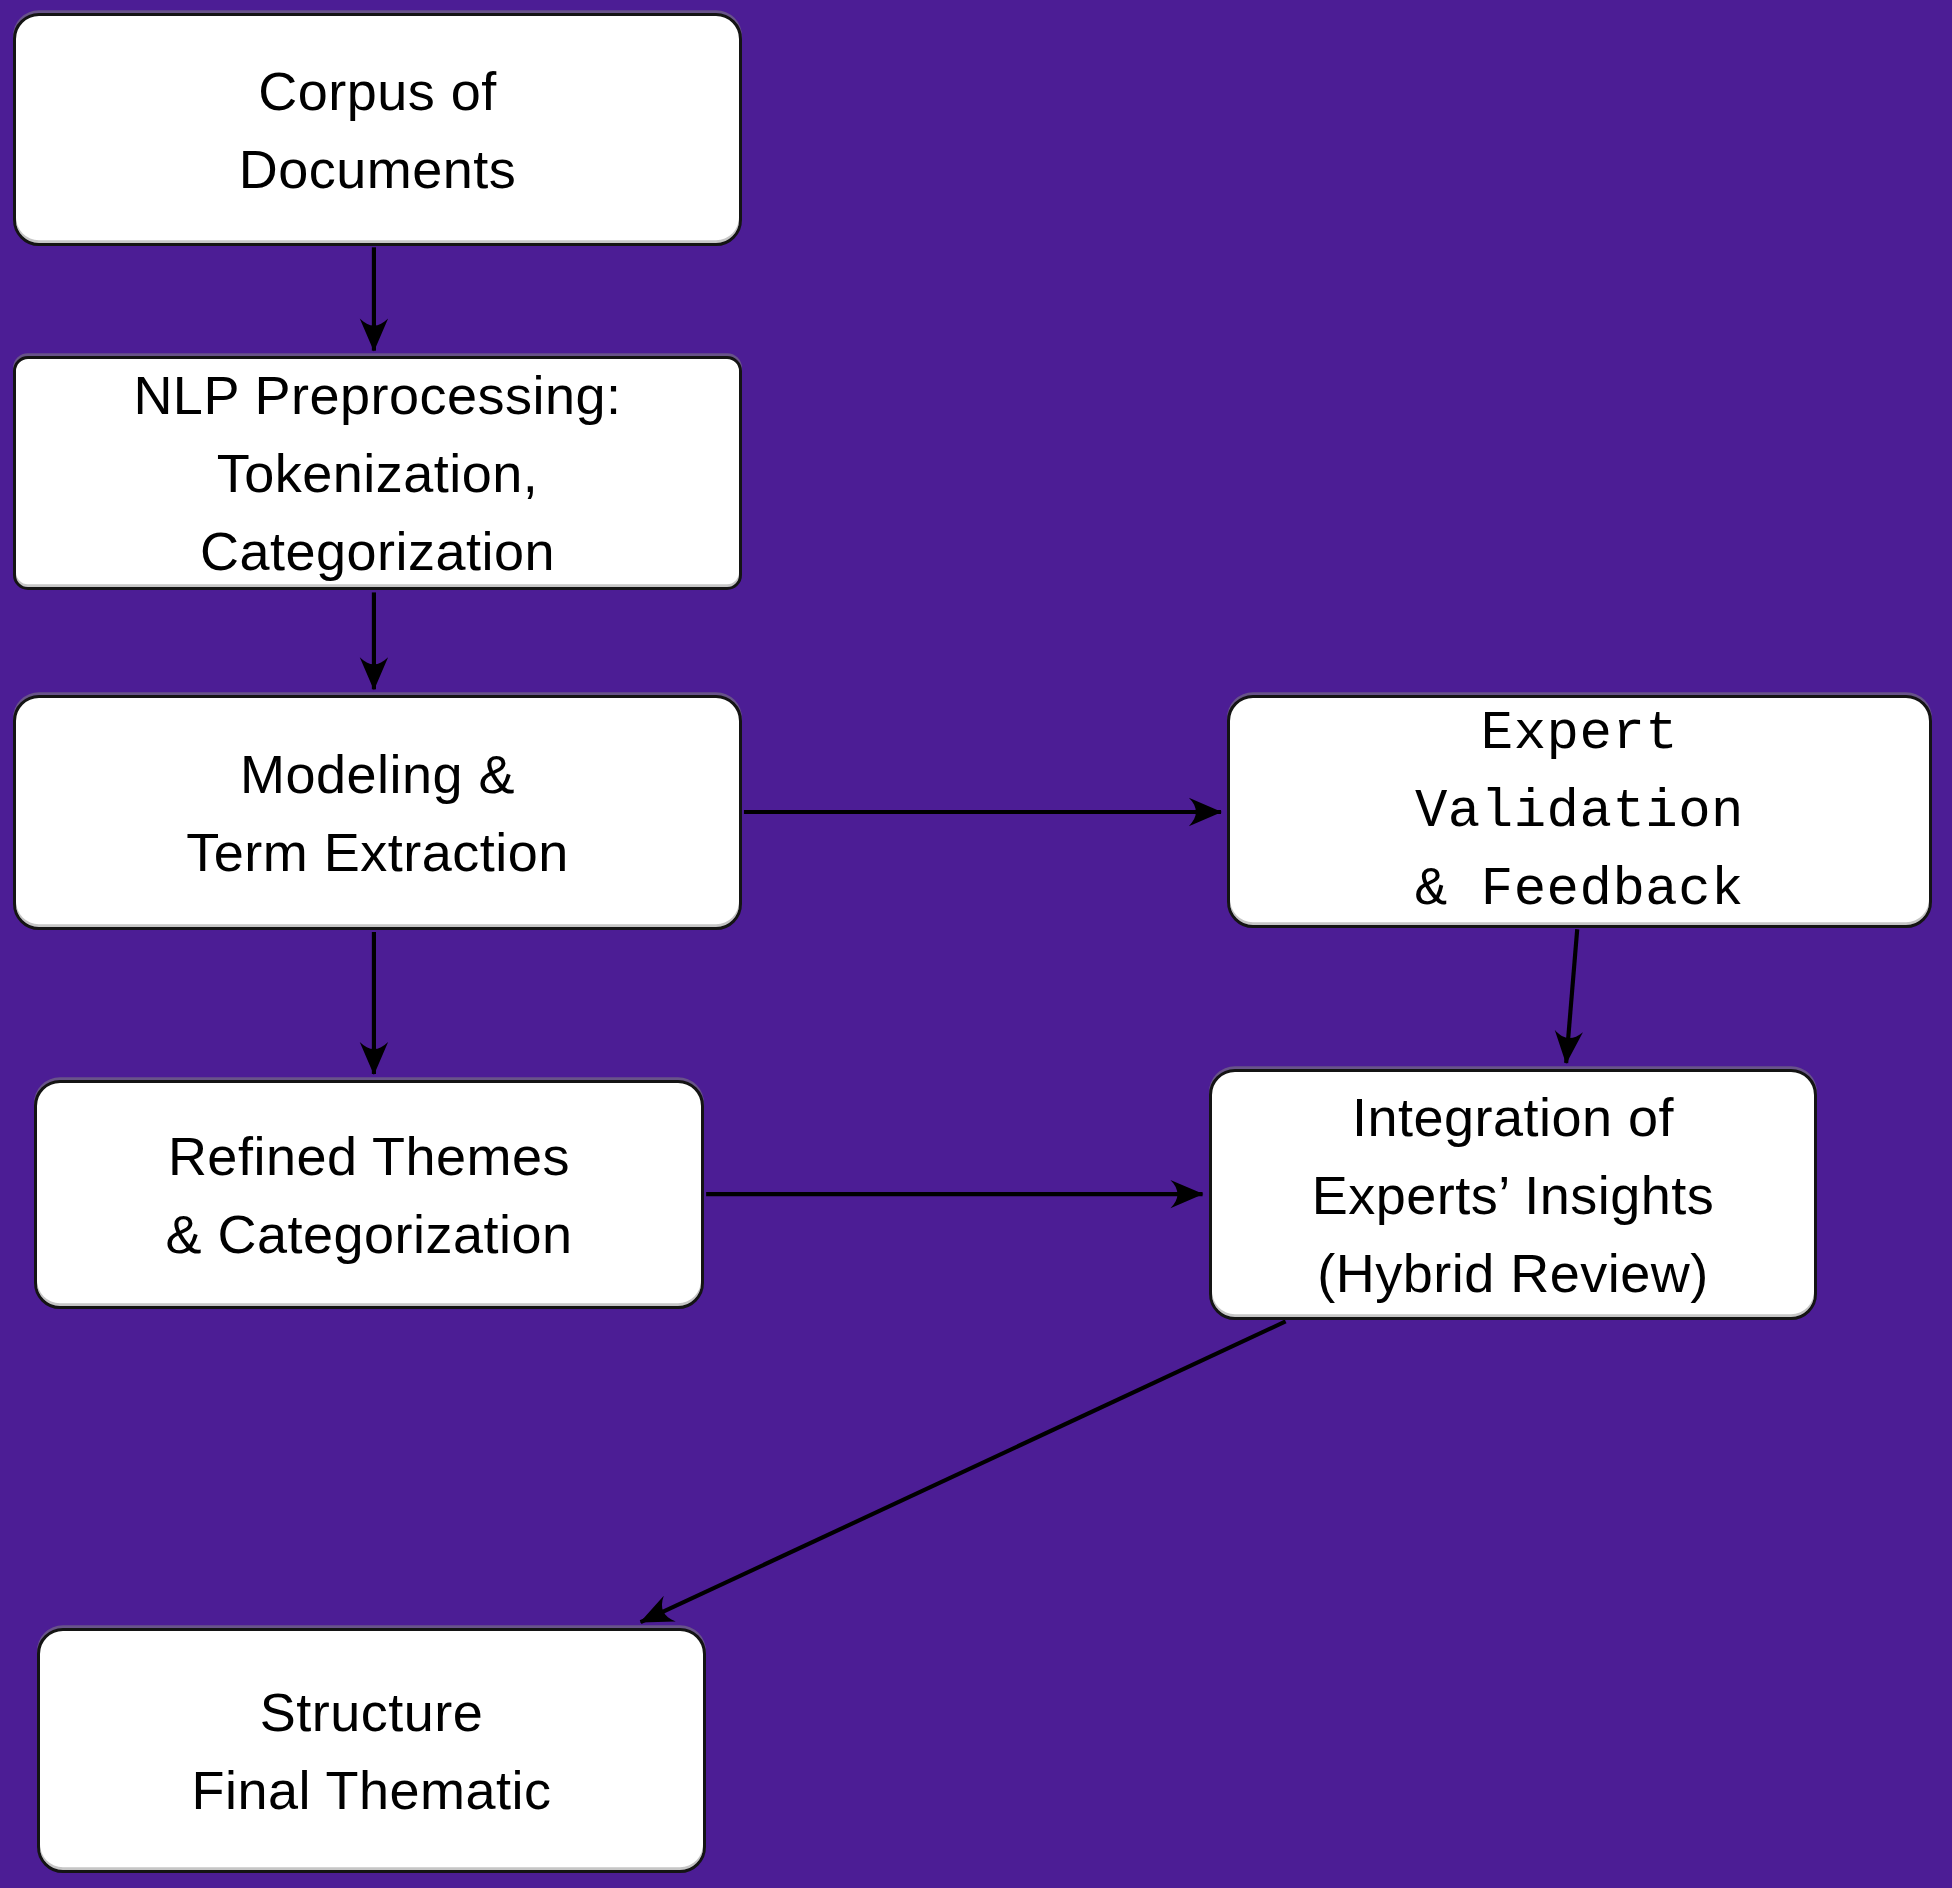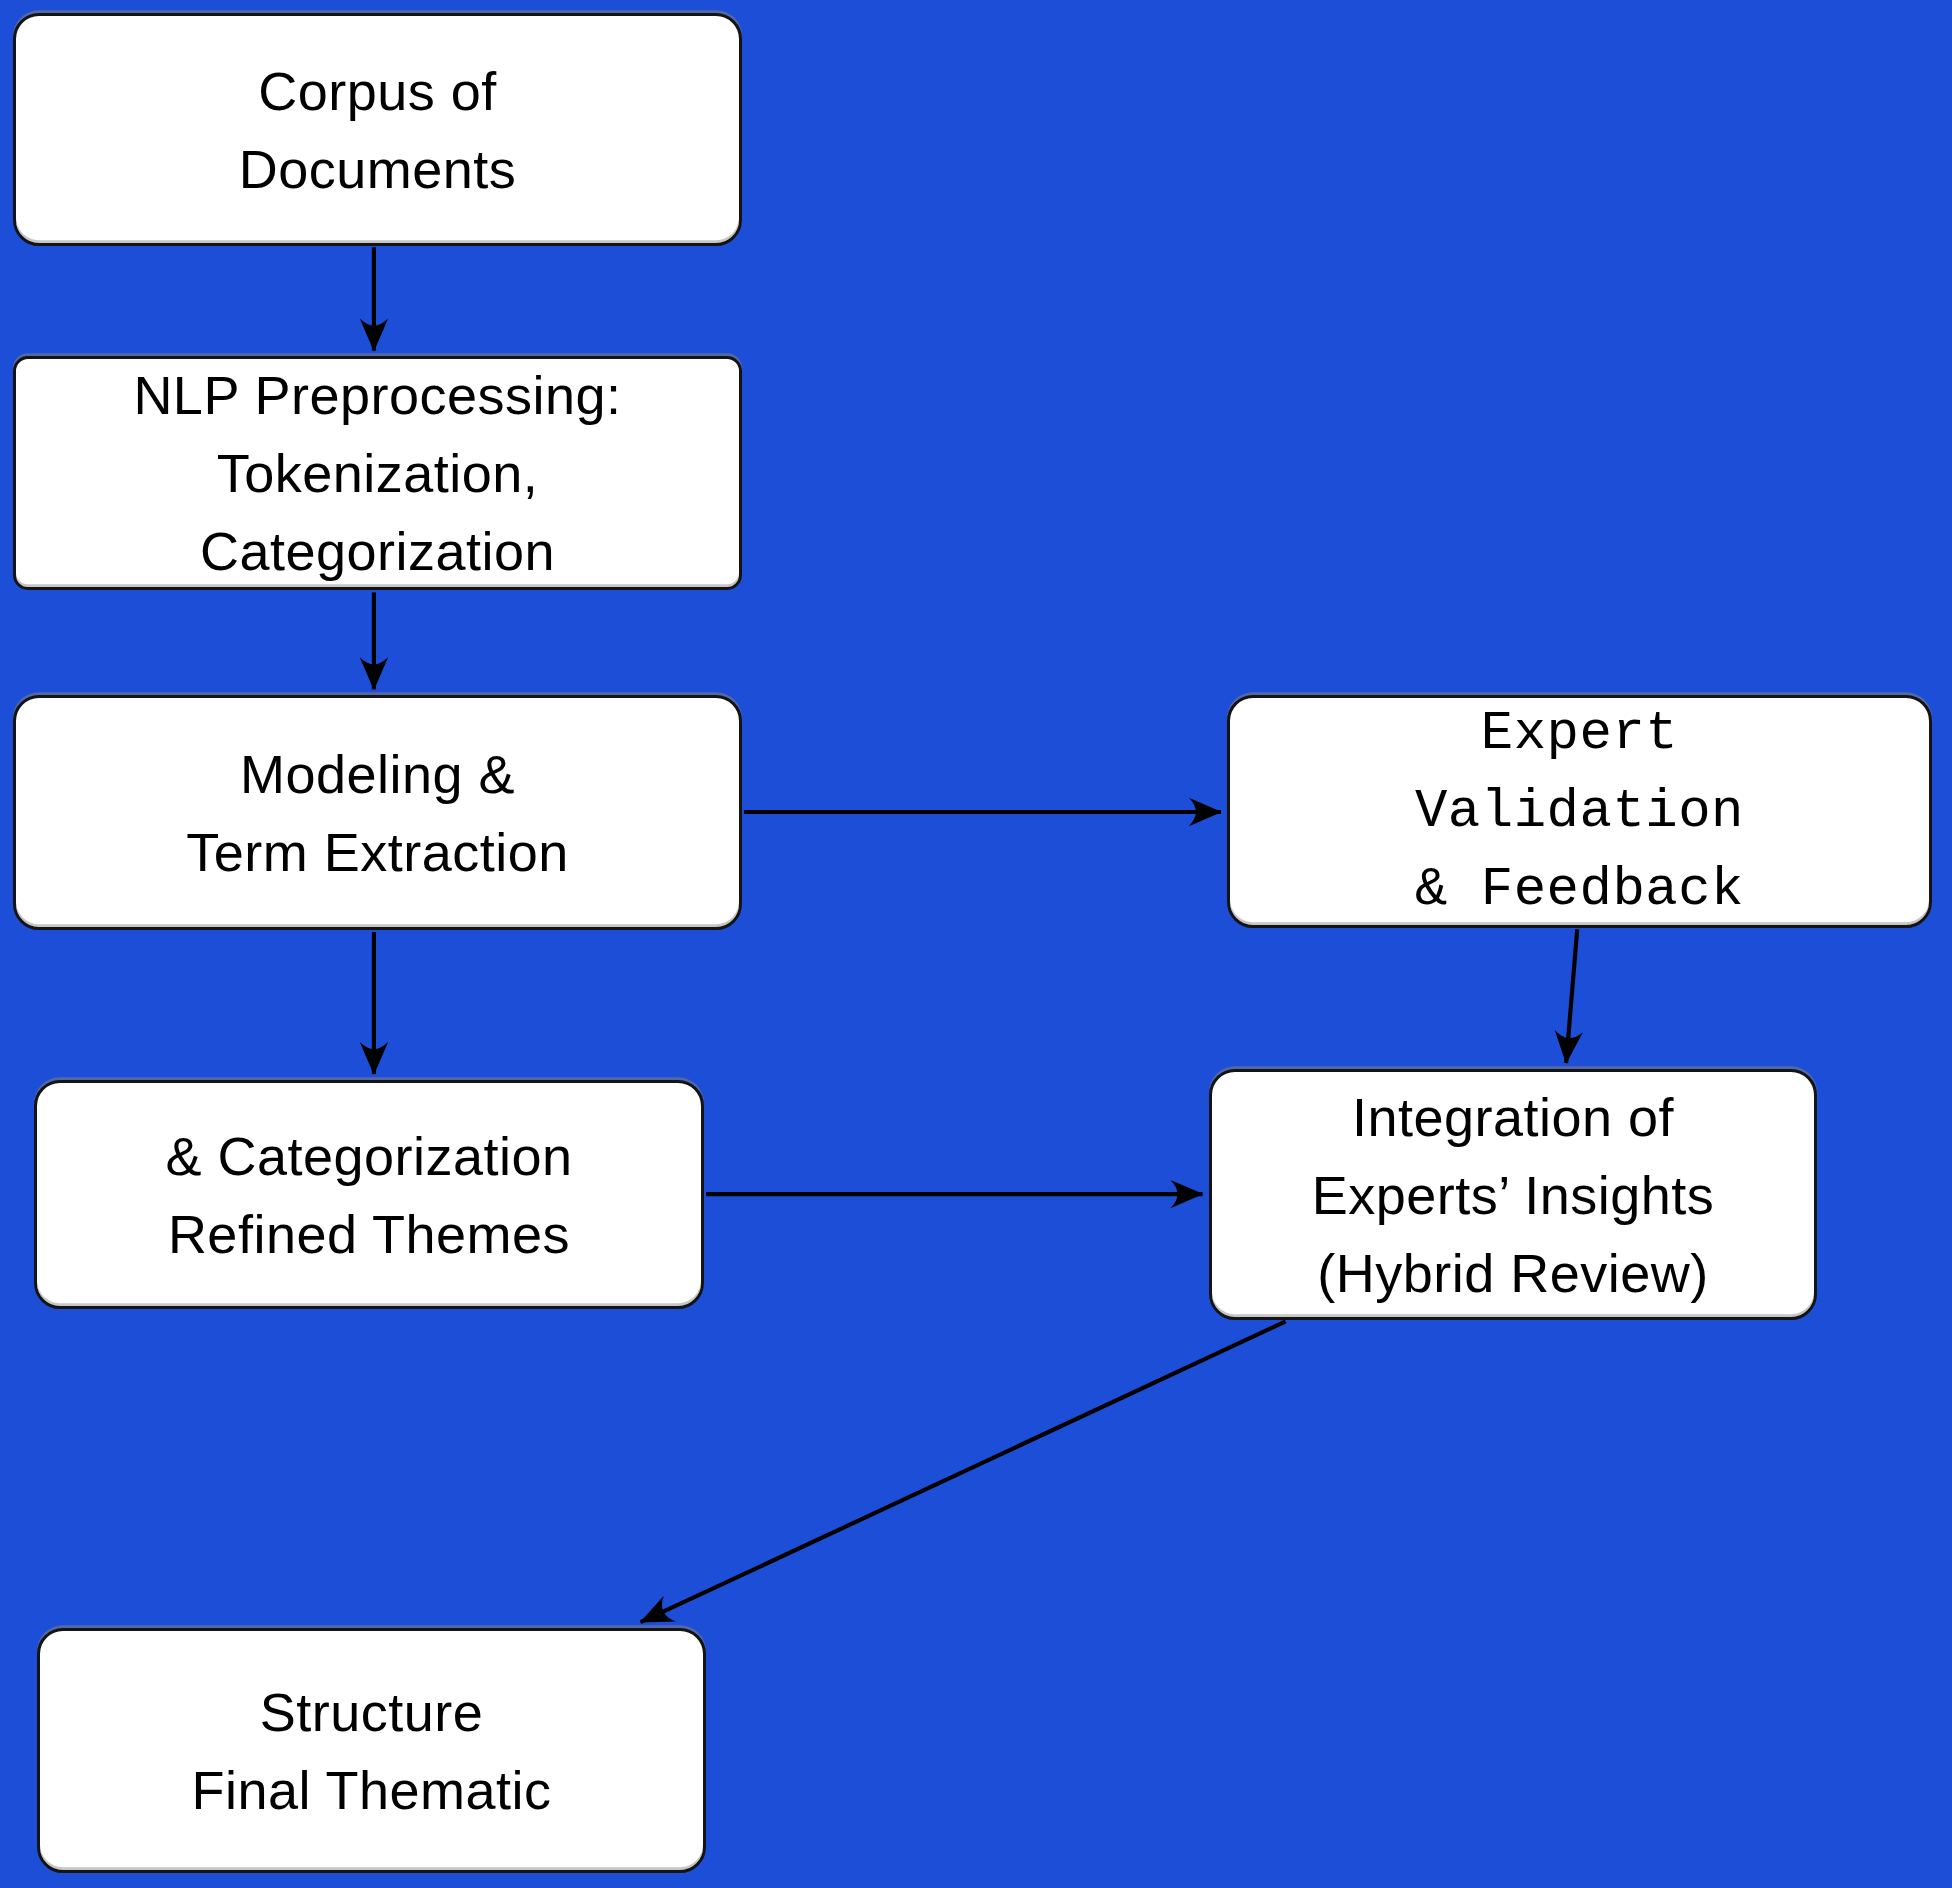--- a/index.html
+++ b/index.html
@@ -4,21 +4,21 @@
 <style>
   html, body {
     margin: 0;
     padding: 0;
     background: #ffffff;
   }
   .canvas {
     position: relative;
     width: 1953px;
     height: 1888px;
-    background: #1d4ed8;
+    background: #4c1d95;
     overflow: hidden;
     font-family: "Liberation Sans", "DejaVu Sans", sans-serif;
   }
   .edges-layer {
     position: absolute;
     left: 0;
     top: 0;
     width: 1953px;
     height: 1888px;
     pointer-events: none;
@@ -107,22 +107,22 @@
   <div class="node" id="node-expert">
     <div class="label">
       <span class="line">Expert</span>
       <span class="line">Validation</span>
       <span class="line">&amp; Feedback</span>
     </div>
   </div>
 
   <div class="node" id="node-refined">
     <div class="label">
+      <span class="line">Refined Themes</span>
       <span class="line">&amp; Categorization</span>
-      <span class="line">Refined Themes</span>
     </div>
   </div>
 
   <div class="node" id="node-integration">
     <div class="label">
       <span class="line">Integration of</span>
       <span class="line">Experts’ Insights</span>
       <span class="line">(Hybrid Review)</span>
     </div>
   </div>

